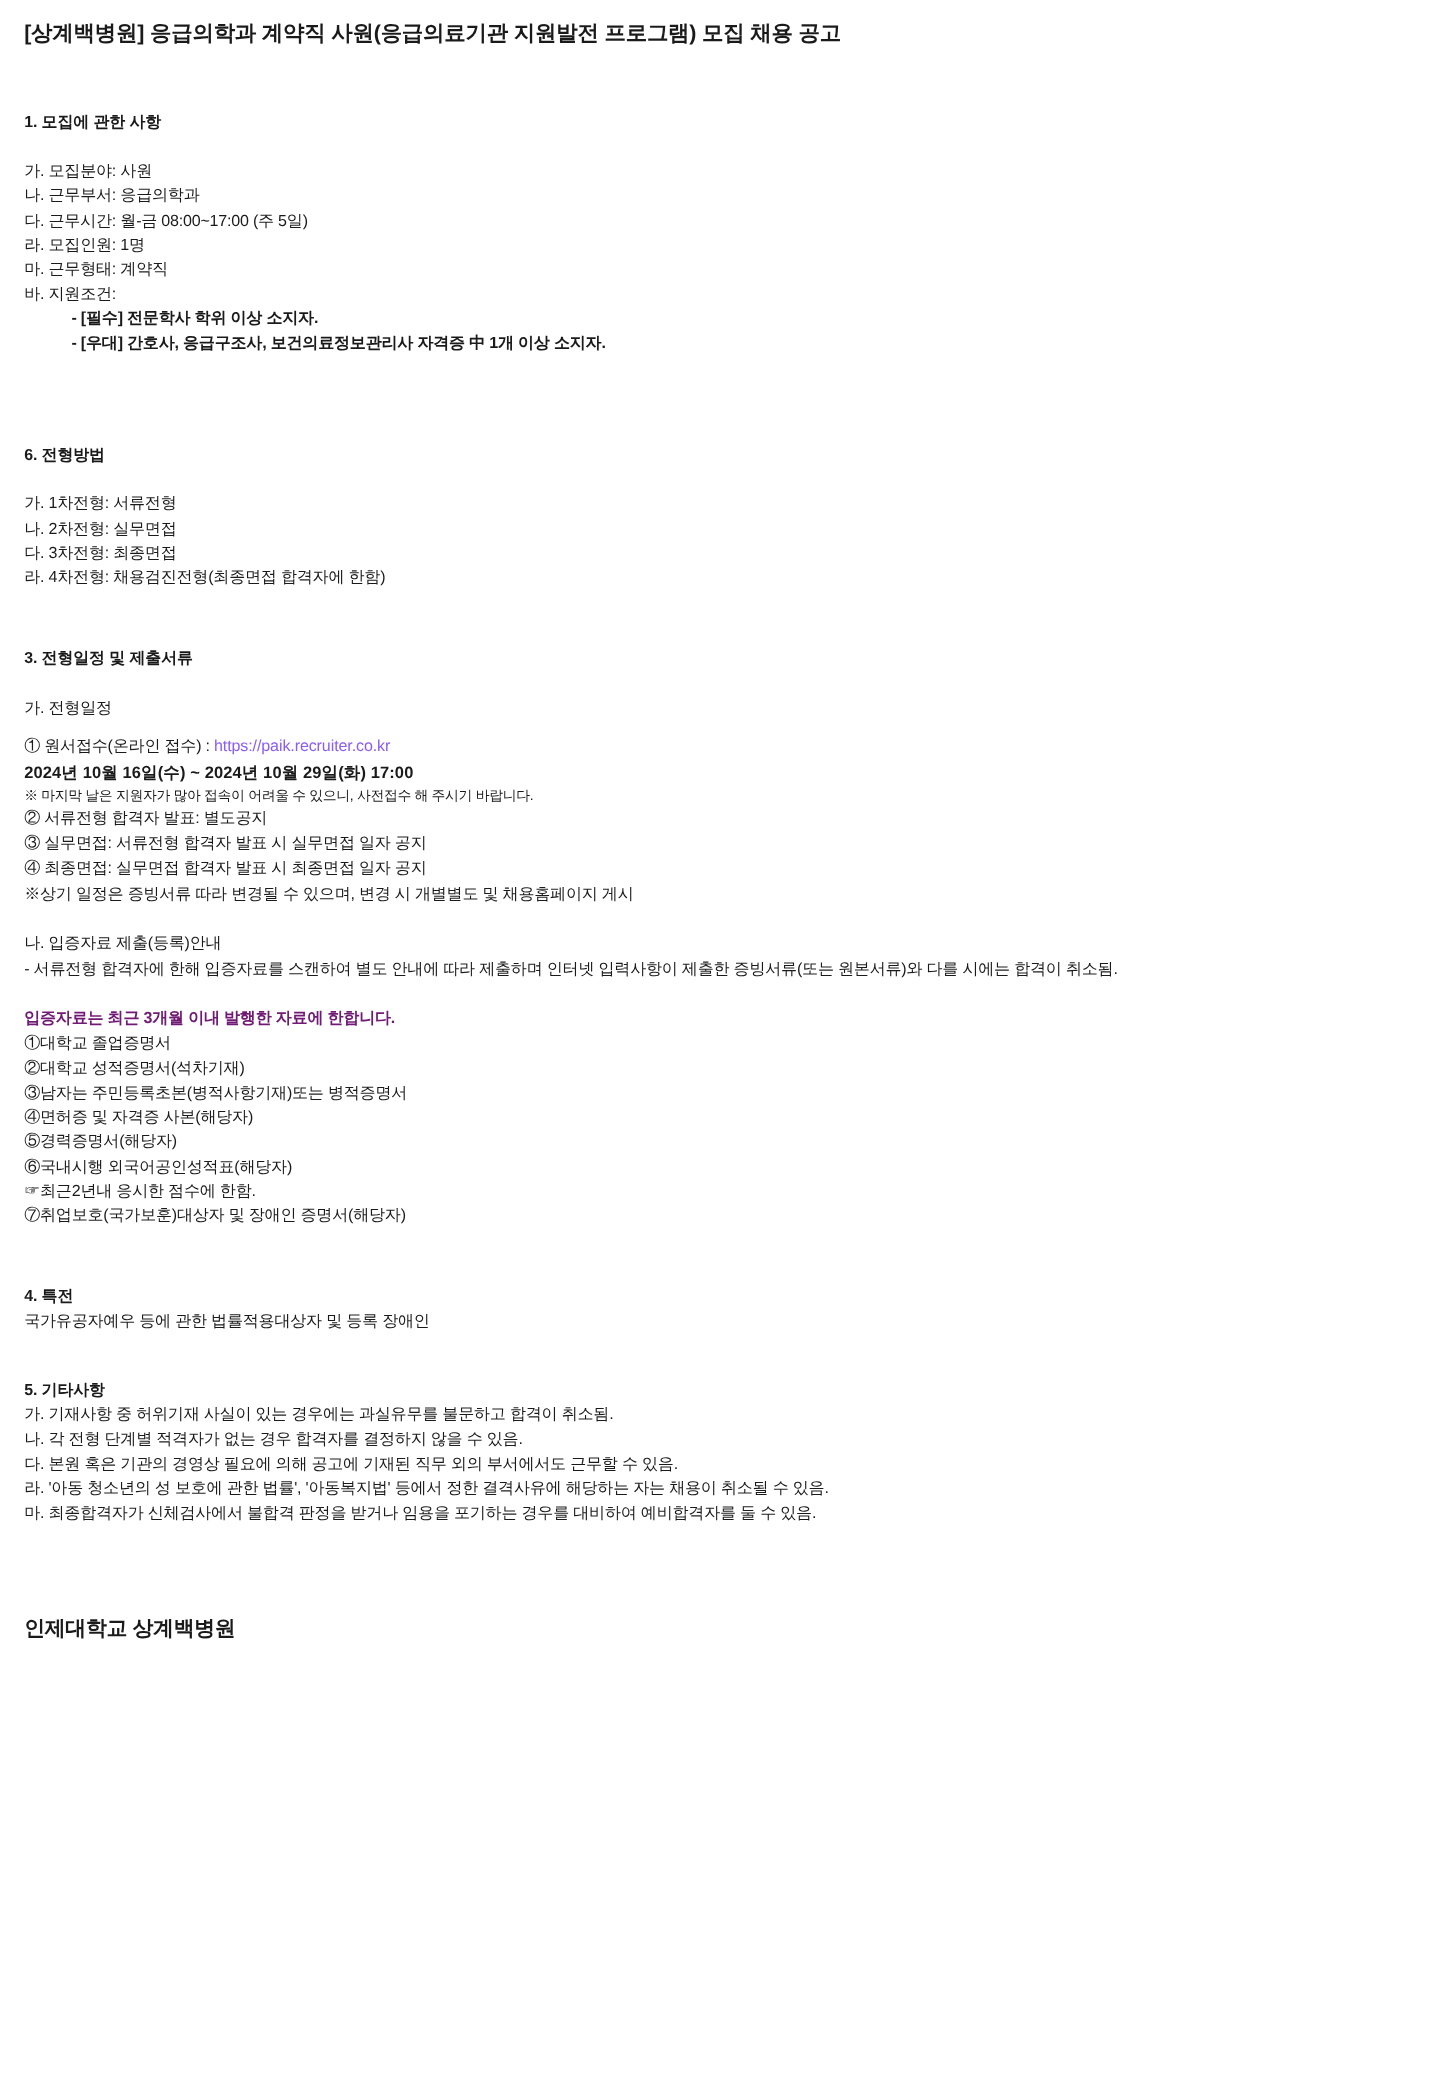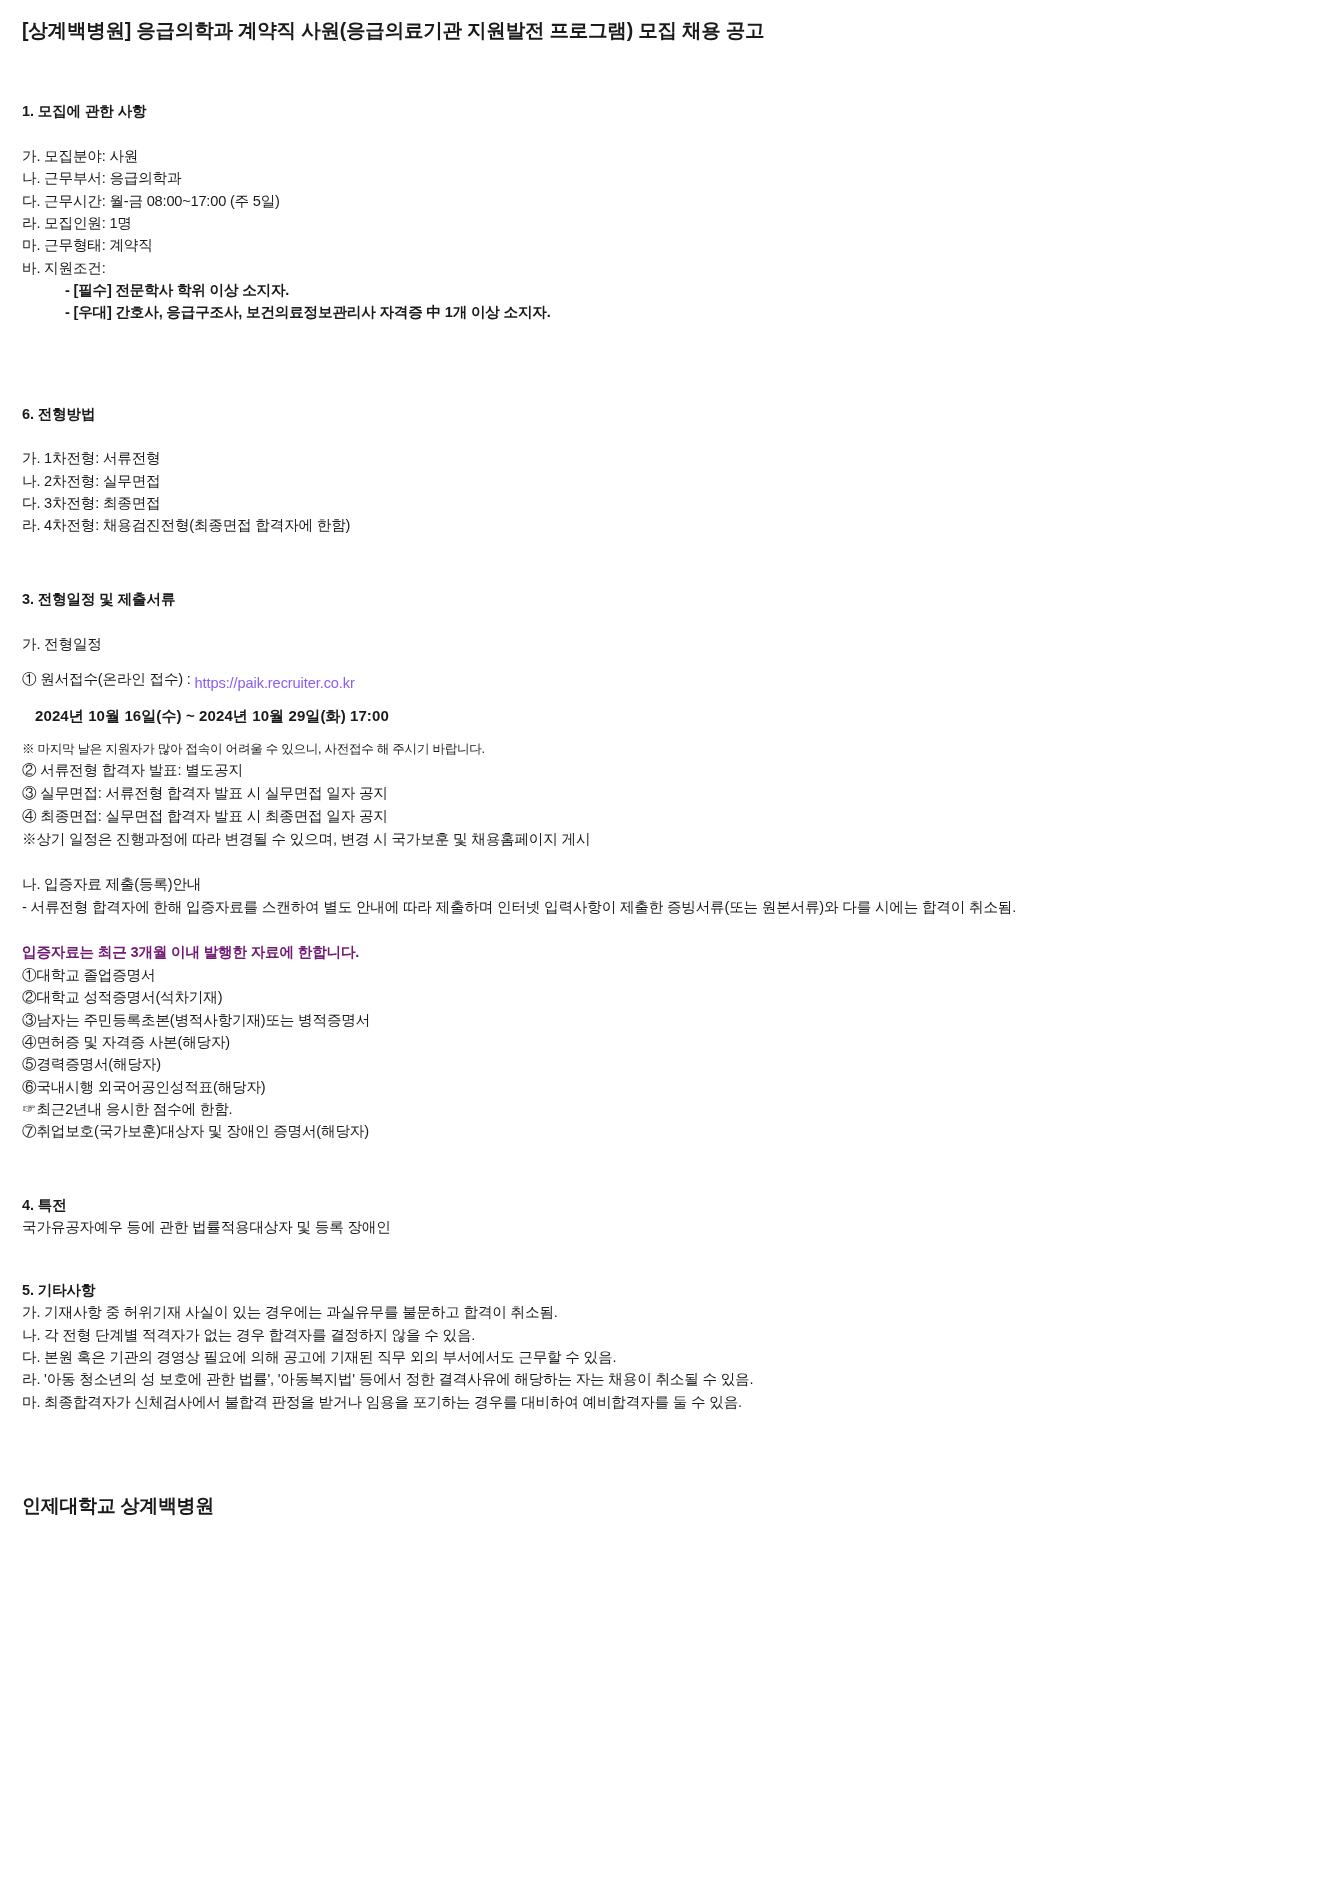--- a/index.html
+++ b/index.html
@@ -57,30 +57,30 @@
     font-weight: bold;
   }
   .link {
     color: #8b5cf6;
     text-decoration: none;
     font-size: 14.6px;
     letter-spacing: -0.1px;
   }
   .inline-row {
     display: flex;
-    align-items: flex-end;
+    align-items: center;
     flex-wrap: wrap;
     gap: 0;
   }
   .date-line {
     font-size: 15px;
     font-weight: bold;
     letter-spacing: 0.1px;
     line-height: 1.55;
-    margin: 13px;
+    margin: 0;
   }
   .footer-org {
     font-size: 19px;
     font-weight: bold;
     letter-spacing: -0.3px;
     margin: 0;
   }
   .list-tight .line { line-height: 1.53; }
   .block { margin: 0; padding: 0; }
 </style>
@@ -132,21 +132,21 @@
     <div class="spacer-xs"></div>
     <div class="inline-row">
       <span class="line">① 원서접수(온라인 접수) : </span>
       <a class="link" href="#">https://paik.recruiter.co.kr</a>
     </div>
     <p class="date-line">2024년 10월 16일(수) ~ 2024년 10월 29일(화) 17:00</p>
     <p class="line small">※ 마지막 날은 지원자가 많아 접속이 어려울 수 있으니, 사전접수 해 주시기 바랍니다.</p>
     <p class="line">② 서류전형 합격자 발표: 별도공지</p>
     <p class="line">③ 실무면접: 서류전형 합격자 발표 시 실무면접 일자 공지</p>
     <p class="line">④ 최종면접: 실무면접 합격자 발표 시 최종면접 일자 공지</p>
-    <p class="line">※상기 일정은 진행과정에 따라 변경될 수 있으며, 변경 시 국가보훈 및 채용홈페이지 게시</p>
+    <p class="line">※상기 일정은 증빙서류 따라 변경될 수 있으며, 변경 시 개별별도 및 채용홈페이지 게시</p>
 
     <div class="spacer-sm"></div>
 
     <p class="line">나. 입증자료 제출(등록)안내</p>
     <p class="line">- 서류전형 합격자에 한해 입증자료를 스캔하여 별도 안내에 따라 제출하며 인터넷 입력사항이 제출한 증빙서류(또는 원본서류)와 다를 시에는 합격이 취소됨.</p>
 
     <div class="spacer-sm"></div>
 
     <p class="line red">입증자료는 최근 3개월 이내 발행한 자료에 한합니다.</p>
     <div class="list-tight">

